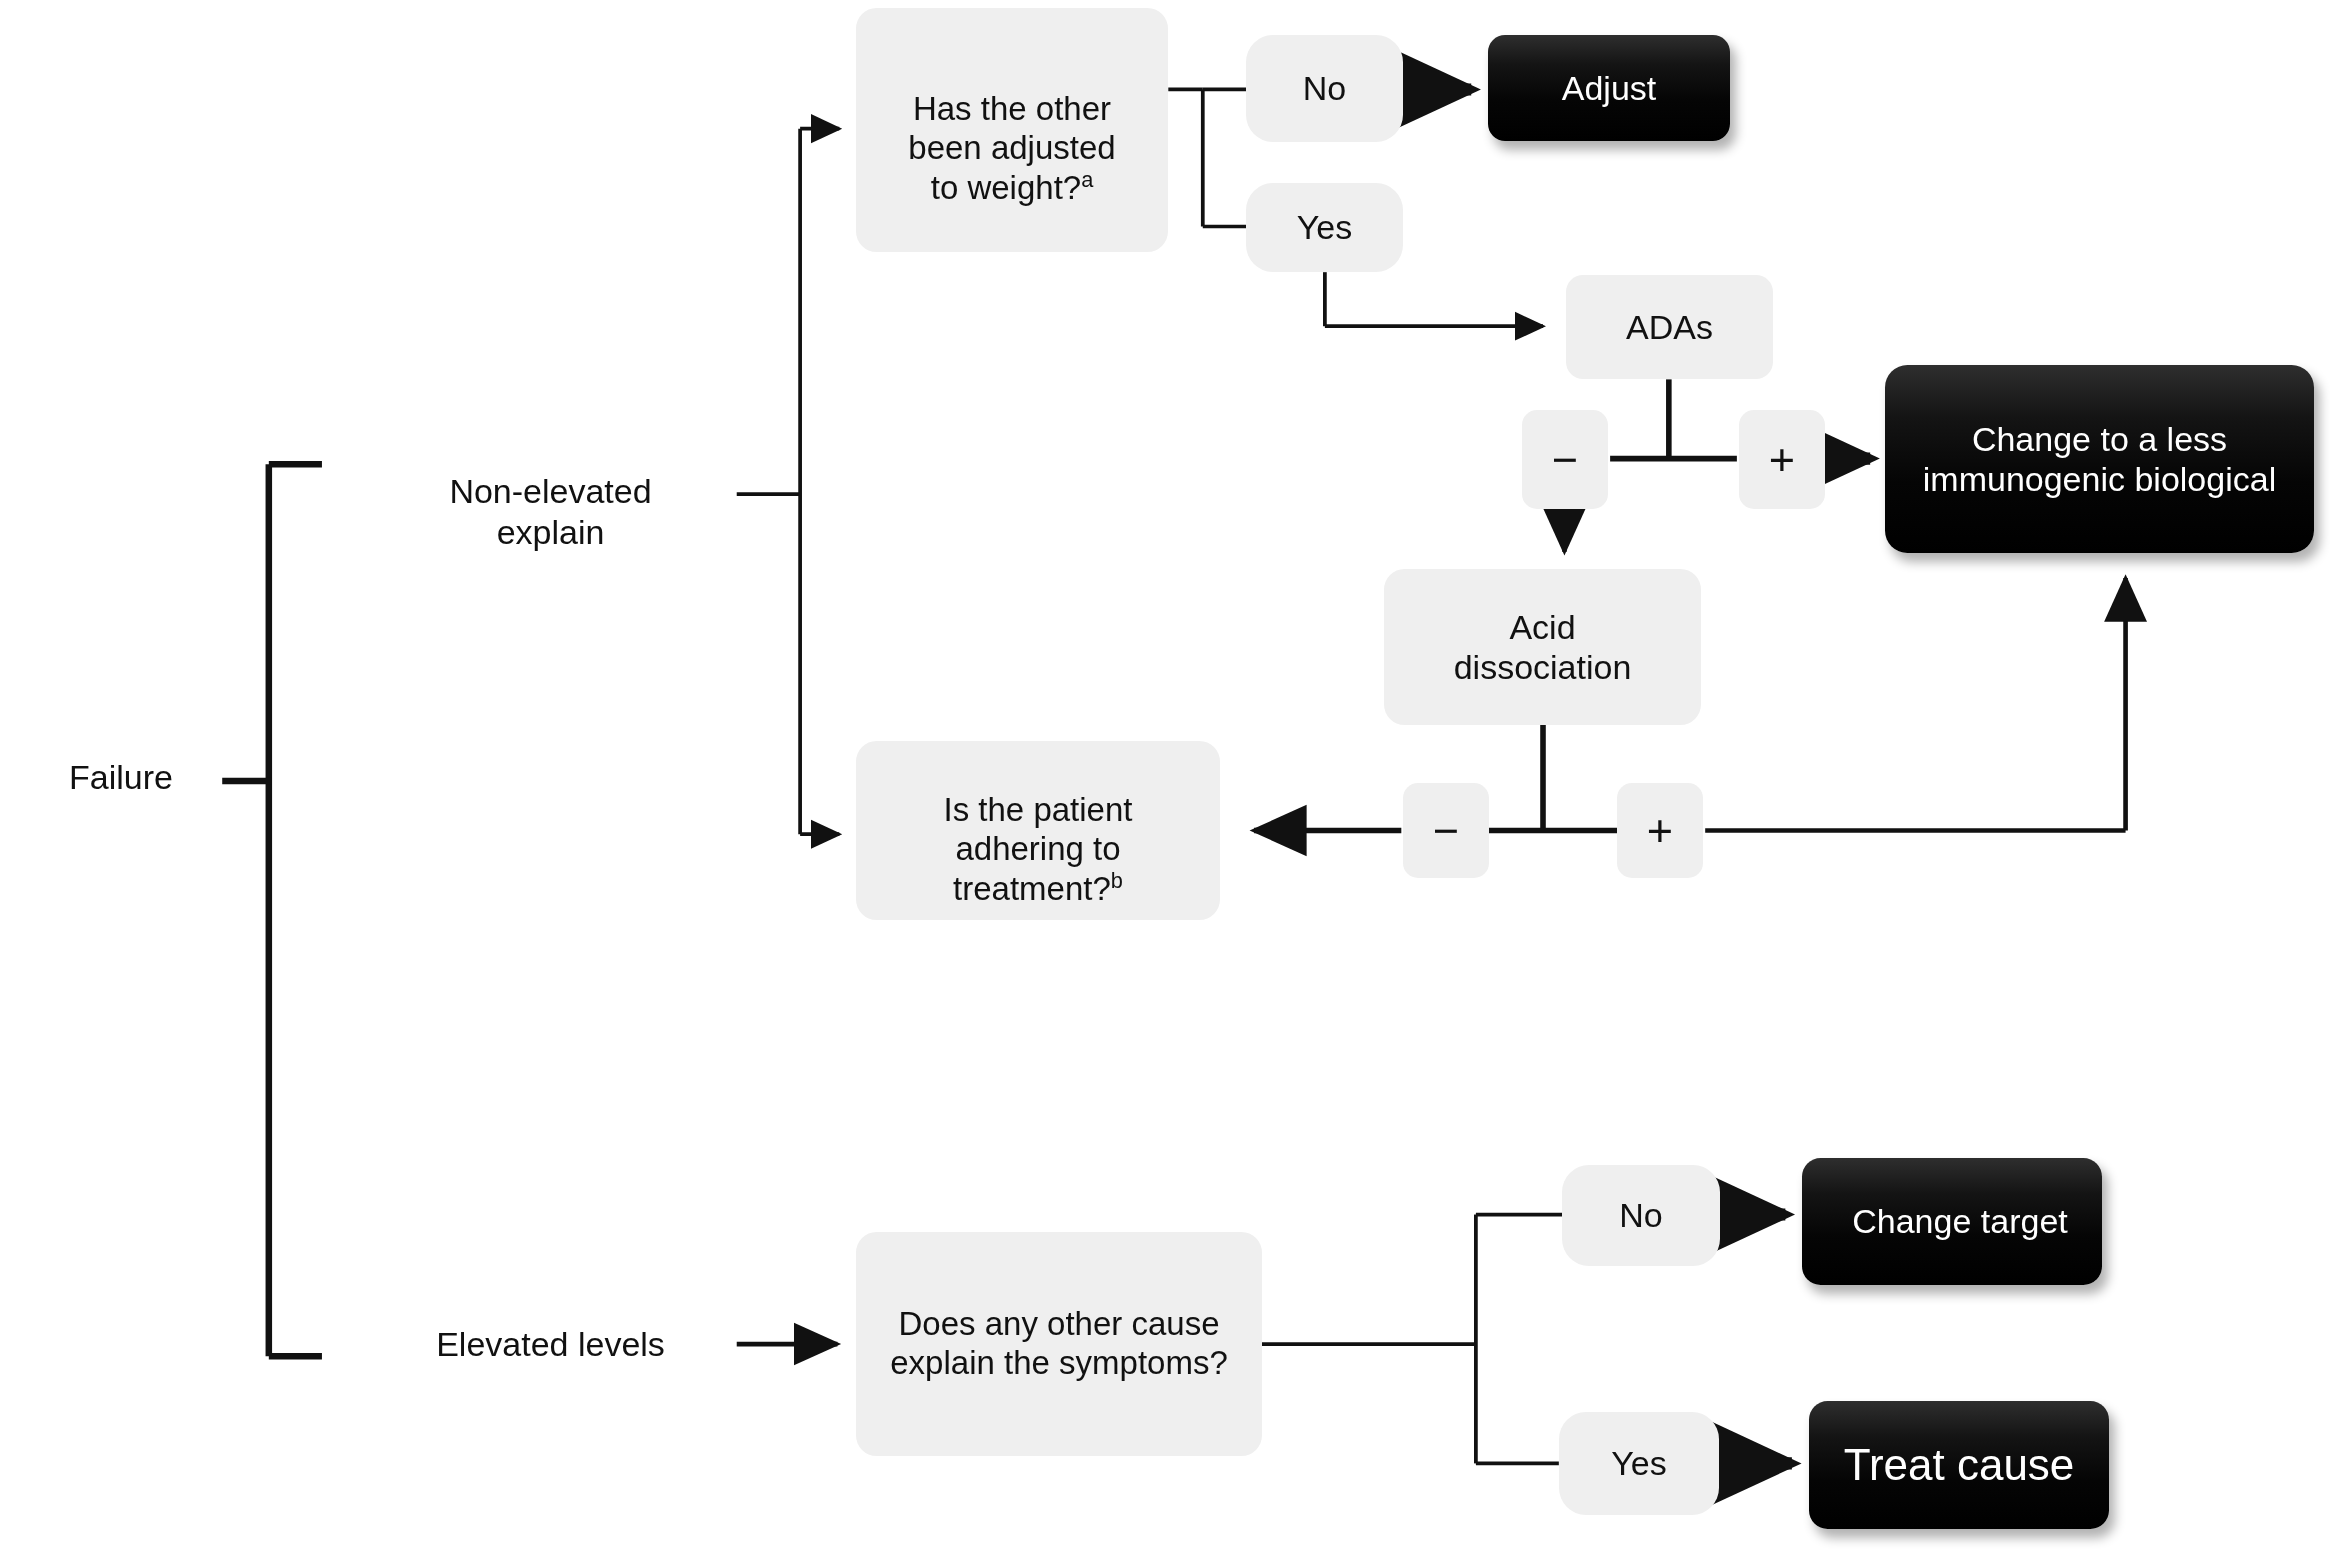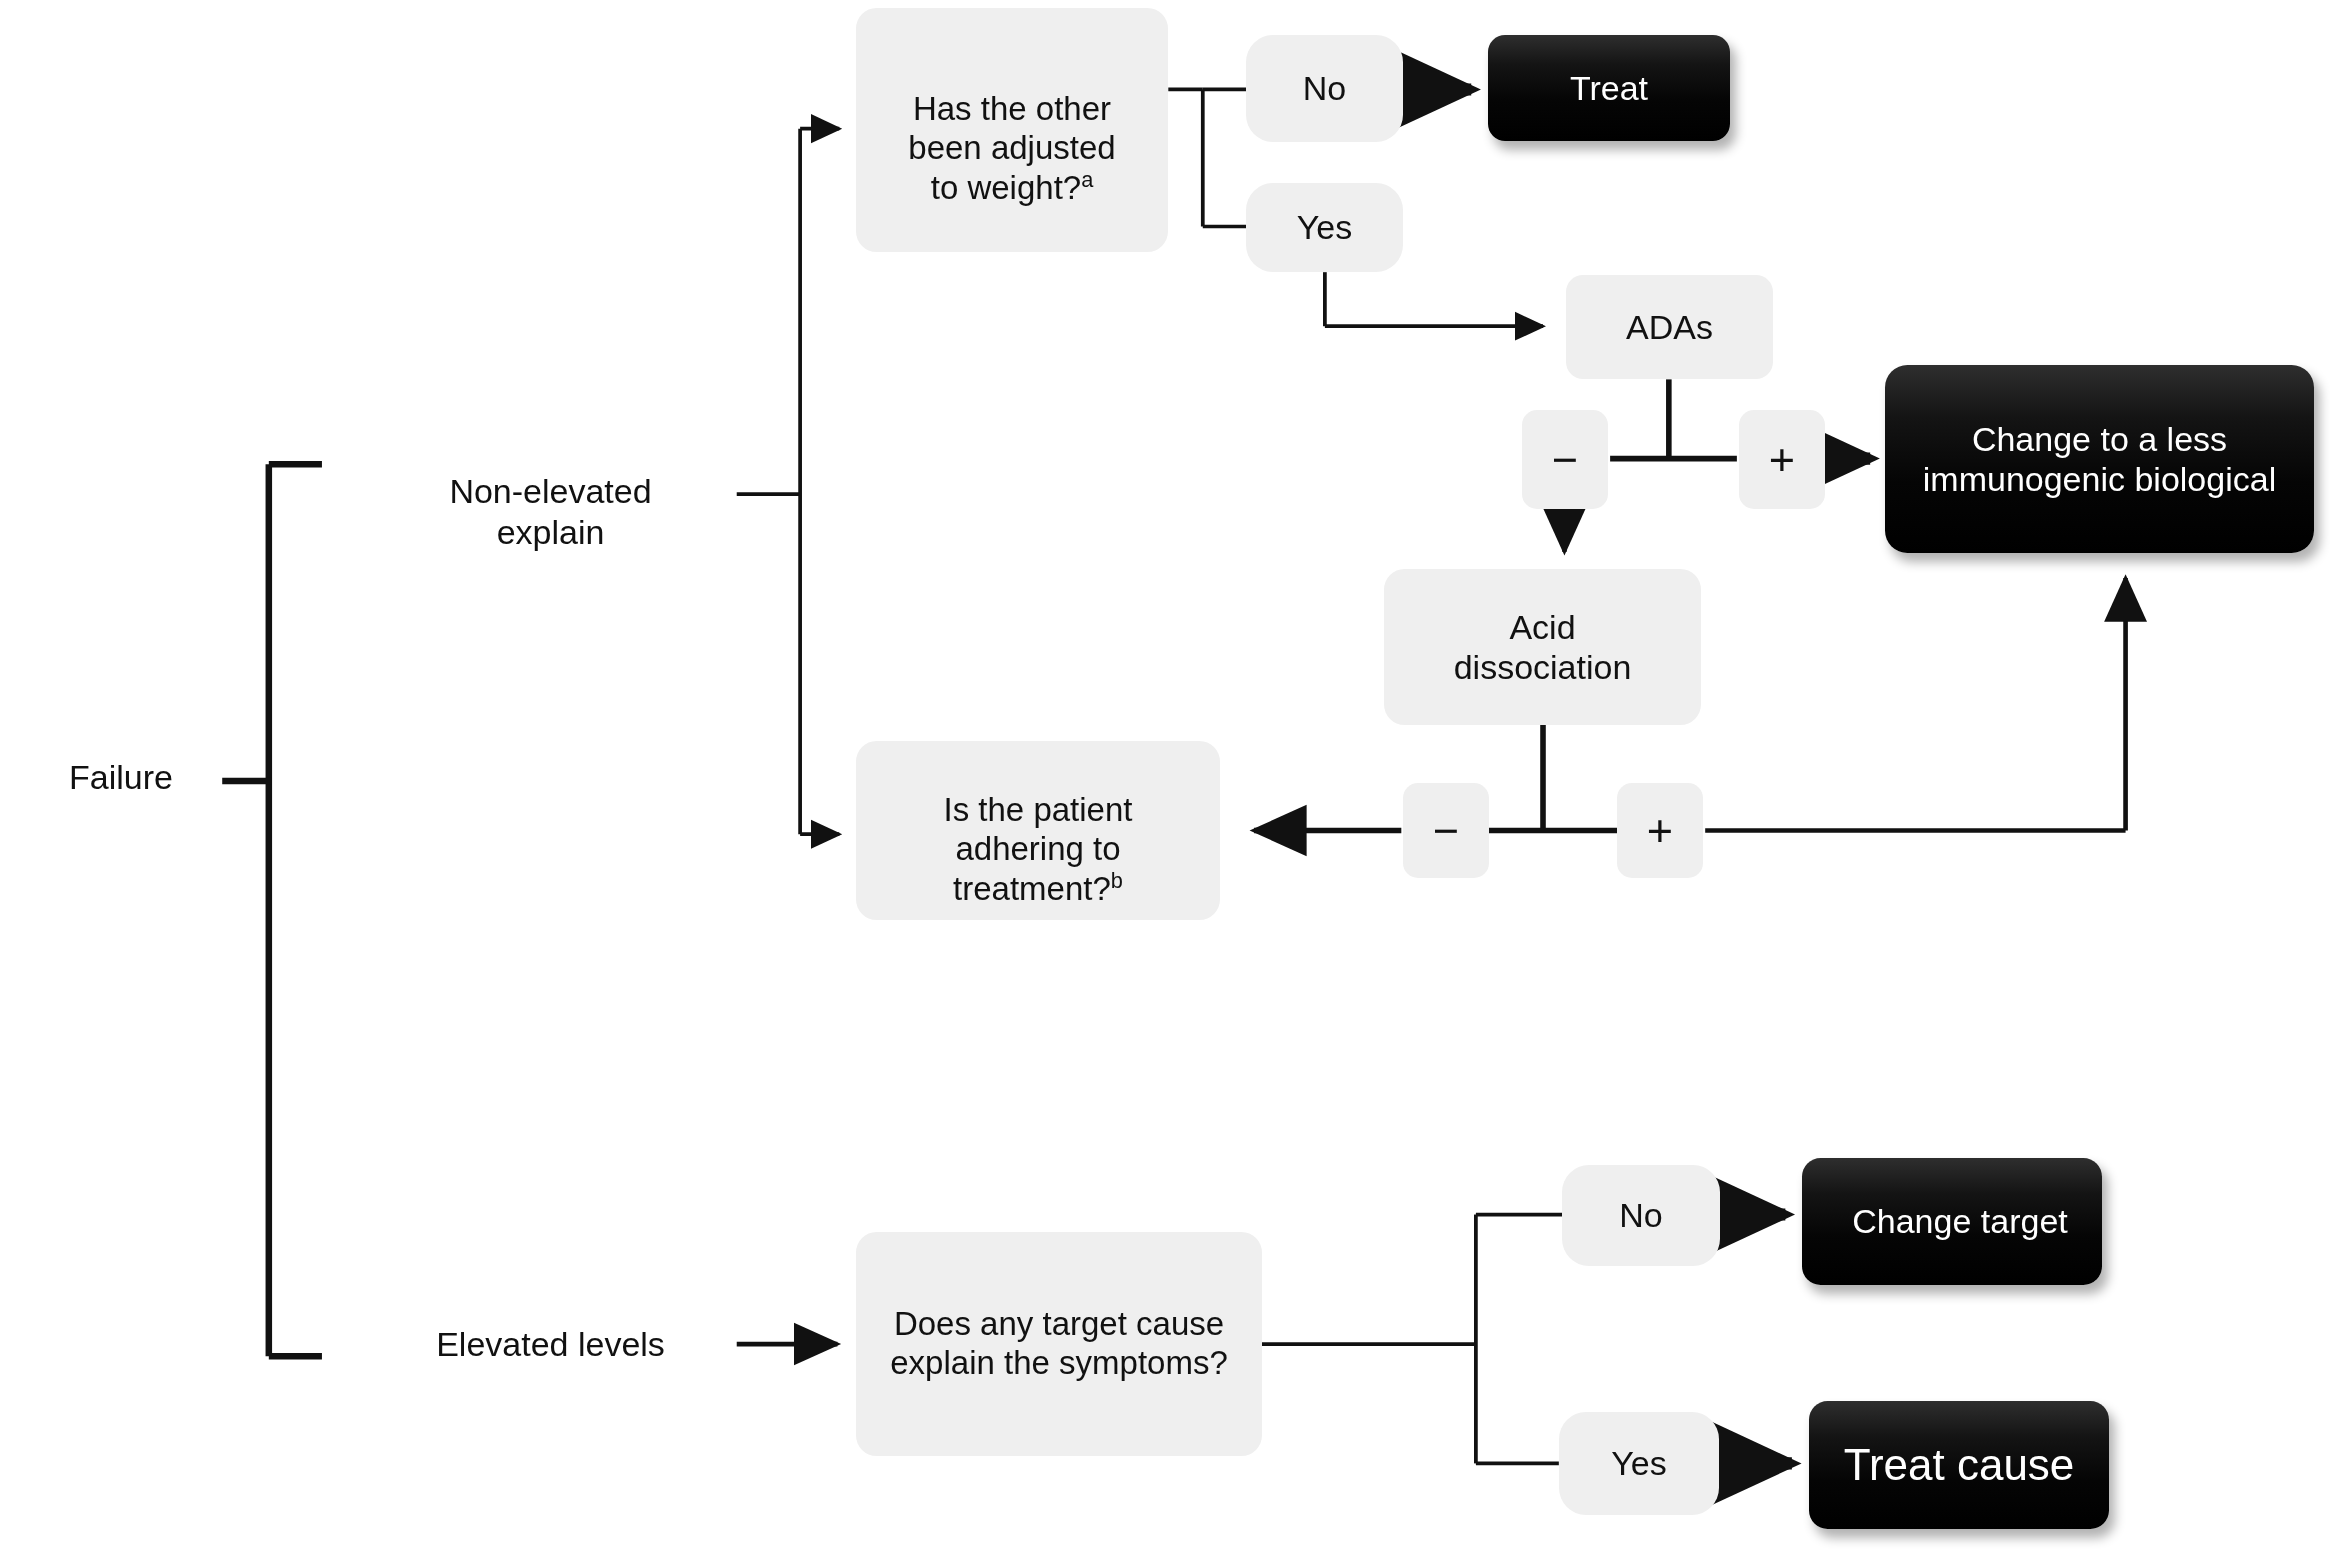--- a/index.html
+++ b/index.html
@@ -128,21 +128,21 @@
 been adjusted
 to weight?</span><span class="sup">a</span>
     </div>
   </div>
 
   <div class="pill" style="left:1246px;top:35px;width:157px;height:107px;font-size:34px;">No</div>
 
   <div class="pill" style="left:1246px;top:183px;width:157px;height:89px;font-size:34px;">Yes</div>
 
   <div class="node dark" style="left:1488px;top:35px;width:242px;height:106px;border-radius:17px;">
-    <div class="txt" style="font-size:34px;">Treat</div>
+    <div class="txt" style="font-size:34px;">Adjust</div>
   </div>
 
   <div class="node light" style="left:1566px;top:275px;width:207px;height:104px;border-radius:17px;">
     <div class="txt" style="font-size:34px;">ADAs</div>
   </div>
 
   <div class="sign" style="left:1522px;top:410px;width:86px;height:99px;">−</div>
   <div class="sign" style="left:1739px;top:410px;width:86px;height:99px;">+</div>
 
   <div class="node dark" style="left:1885px;top:365px;width:429px;height:188px;border-radius:22.4px;">
@@ -160,21 +160,21 @@
 
   <div class="node light" style="left:856px;top:741px;width:364px;height:179px;">
     <div class="txt" style="font-size:33px;">
       <span>Is the patient
 adhering to
 treatment?</span><span class="sup">b</span>
     </div>
   </div>
 
   <div class="node light" style="left:856px;top:1232px;width:406px;height:224px;">
-    <div class="txt" style="font-size:33px;">Does any target cause
+    <div class="txt" style="font-size:33px;">Does any other cause
 explain the symptoms?</div>
   </div>
 
   <div class="pill" style="left:1562px;top:1165px;width:158px;height:101px;font-size:34px;">No</div>
 
   <div class="pill" style="left:1559px;top:1412px;width:160px;height:103px;font-size:34px;">Yes</div>
 
   <div class="node dark" style="left:1802px;top:1158px;width:300px;height:127px;border-radius:18.6px;padding-left:16px;">
     <div class="txt" style="font-size:34px;">Change target</div>
   </div>

